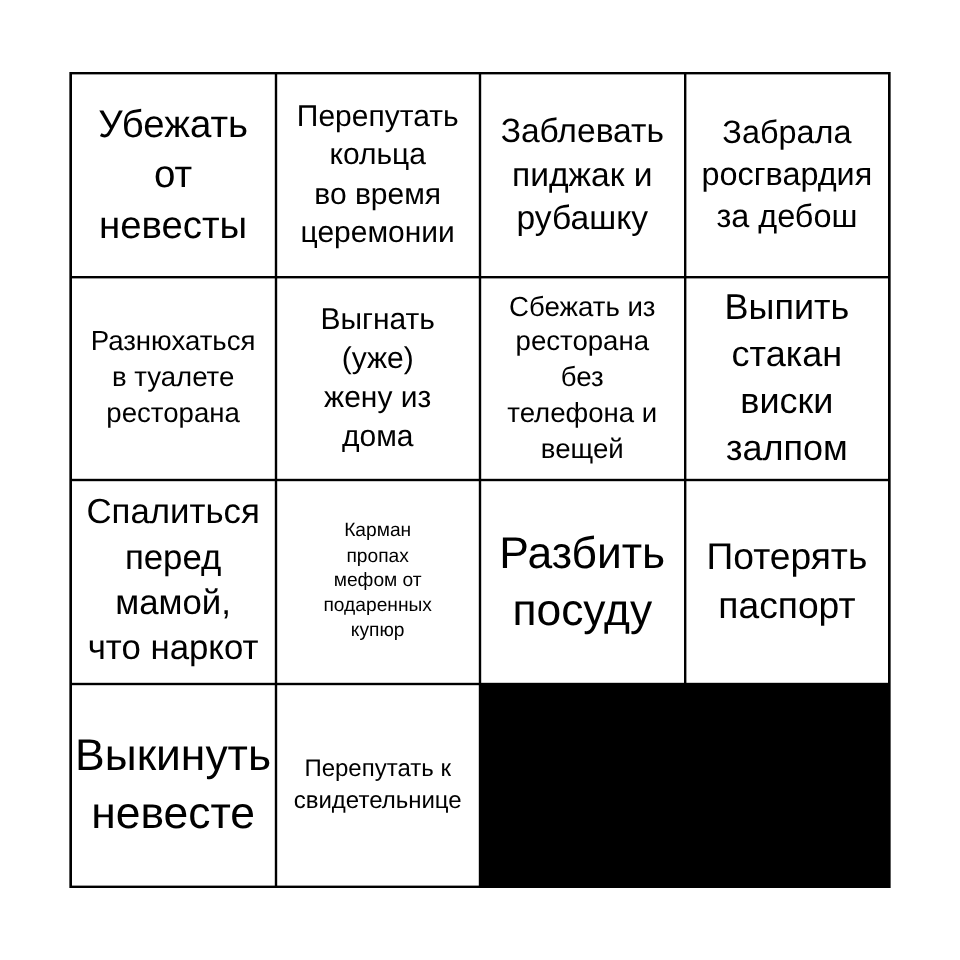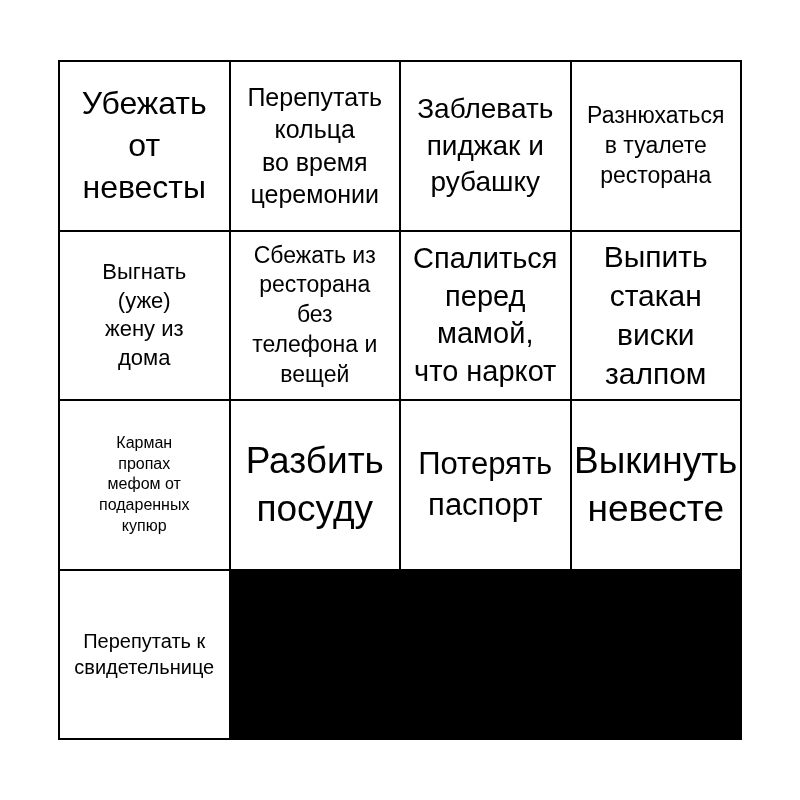--- a/index.html
+++ b/index.html
@@ -63,48 +63,53 @@
 кольца
 во время
 церемонии</span>
       </div>
       <div class="cell">
         <span class="cell-text" style="font-size: 28px;">Заблевать
 пиджак и
 рубашку</span>
       </div>
       <div class="cell">
+        <span class="cell-text" style="font-size: 27px;">Забрала
+росгвардия
+за дебош</span>
+      </div>
+      <div class="cell">
         <span class="cell-text" style="font-size: 23px;">Разнюхаться
 в туалете
 ресторана</span>
       </div>
       <div class="cell">
-        <span class="cell-text" style="font-size: 22px;">Выгнать
+        <span class="cell-text" style="font-size: 25px;">Выгнать
 (уже)
 жену из
 дома</span>
       </div>
       <div class="cell">
         <span class="cell-text" style="font-size: 23px;">Сбежать из
 ресторана
 без
 телефона и
 вещей</span>
       </div>
       <div class="cell">
+        <span class="cell-text" style="font-size: 30px;">Выпить
+стакан
+виски
+залпом</span>
+      </div>
+      <div class="cell">
         <span class="cell-text" style="font-size: 29px;">Спалиться
 перед
 мамой,
 что наркот</span>
-      </div>
-      <div class="cell">
-        <span class="cell-text" style="font-size: 30px;">Выпить
-стакан
-виски
-залпом</span>
       </div>
       <div class="cell">
         <span class="cell-text" style="font-size: 16px;">Карман
 пропах
 мефом от
 подаренных
 купюр</span>
       </div>
       <div class="cell">
         <span class="cell-text" style="font-size: 37px;">Разбить

